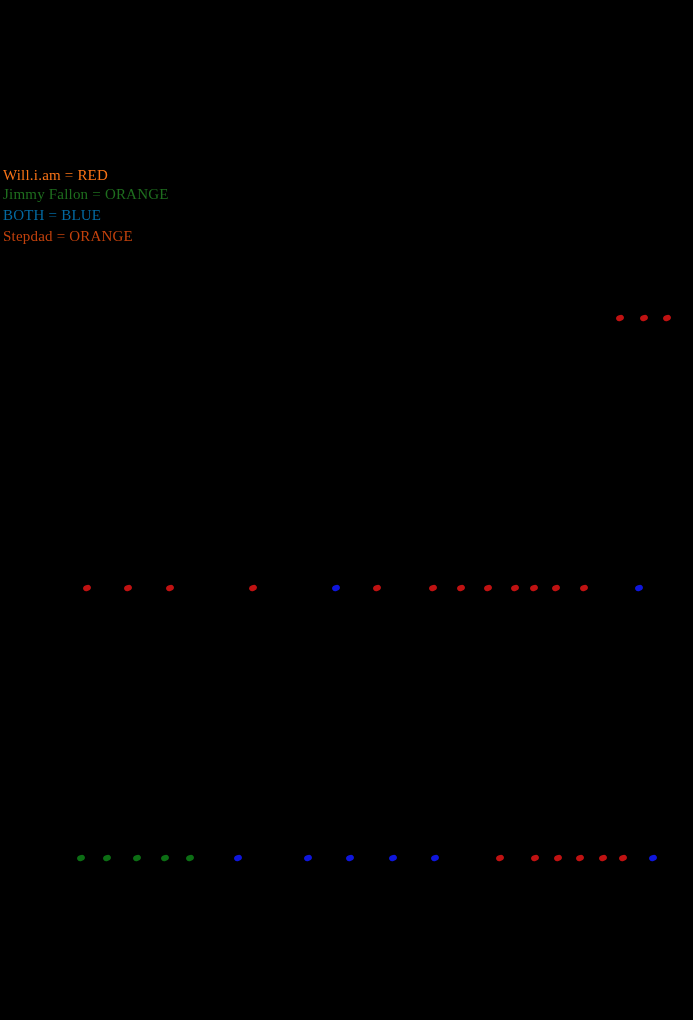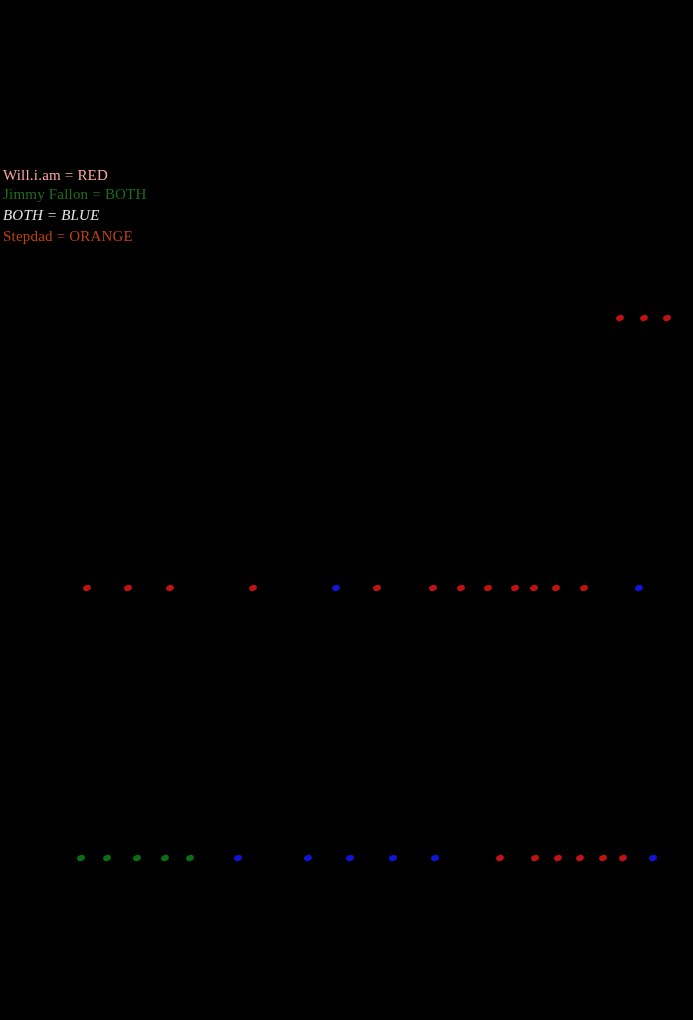--- a/index.html
+++ b/index.html
@@ -44,23 +44,23 @@
     border-radius: 50%;
     transform: rotate(-22deg);
   }
 </style>
 </head>
 <body>
 
 <div class="canvas">
 
   <div class="legend">
-    <span class="legend-line" style="color: #fca5a5;">Will.i.am = RED</span>
-    <span class="legend-line" style="color: rgb(30, 110, 30);">Jimmy Fallon = BOTH</span>
-    <span class="legend-line spaced" style="color: #e5e5e5; font-style: italic;">BOTH = BLUE</span>
+    <span class="legend-line" style="color: #f97316;">Will.i.am = RED</span>
+    <span class="legend-line" style="color: rgb(30, 110, 30);">Jimmy Fallon = ORANGE</span>
+    <span class="legend-line spaced" style="color: #0369a1;">BOTH = BLUE</span>
     <span class="legend-line spaced" style="color: #c2410c;">Stepdad = ORANGE</span>
   </div>
 
   <div class="dots-layer">
       <div class="dot" style="left: 616px; top: 315px; background: rgb(192, 18, 18);"></div>
       <div class="dot" style="left: 640px; top: 315px; background: rgb(192, 18, 18);"></div>
       <div class="dot" style="left: 663px; top: 315px; background: rgb(192, 18, 18);"></div>
       <div class="dot" style="left: 83px; top: 585px; background: rgb(192, 18, 18);"></div>
       <div class="dot" style="left: 124px; top: 585px; background: rgb(192, 18, 18);"></div>
       <div class="dot" style="left: 166px; top: 585px; background: rgb(192, 18, 18);"></div>

